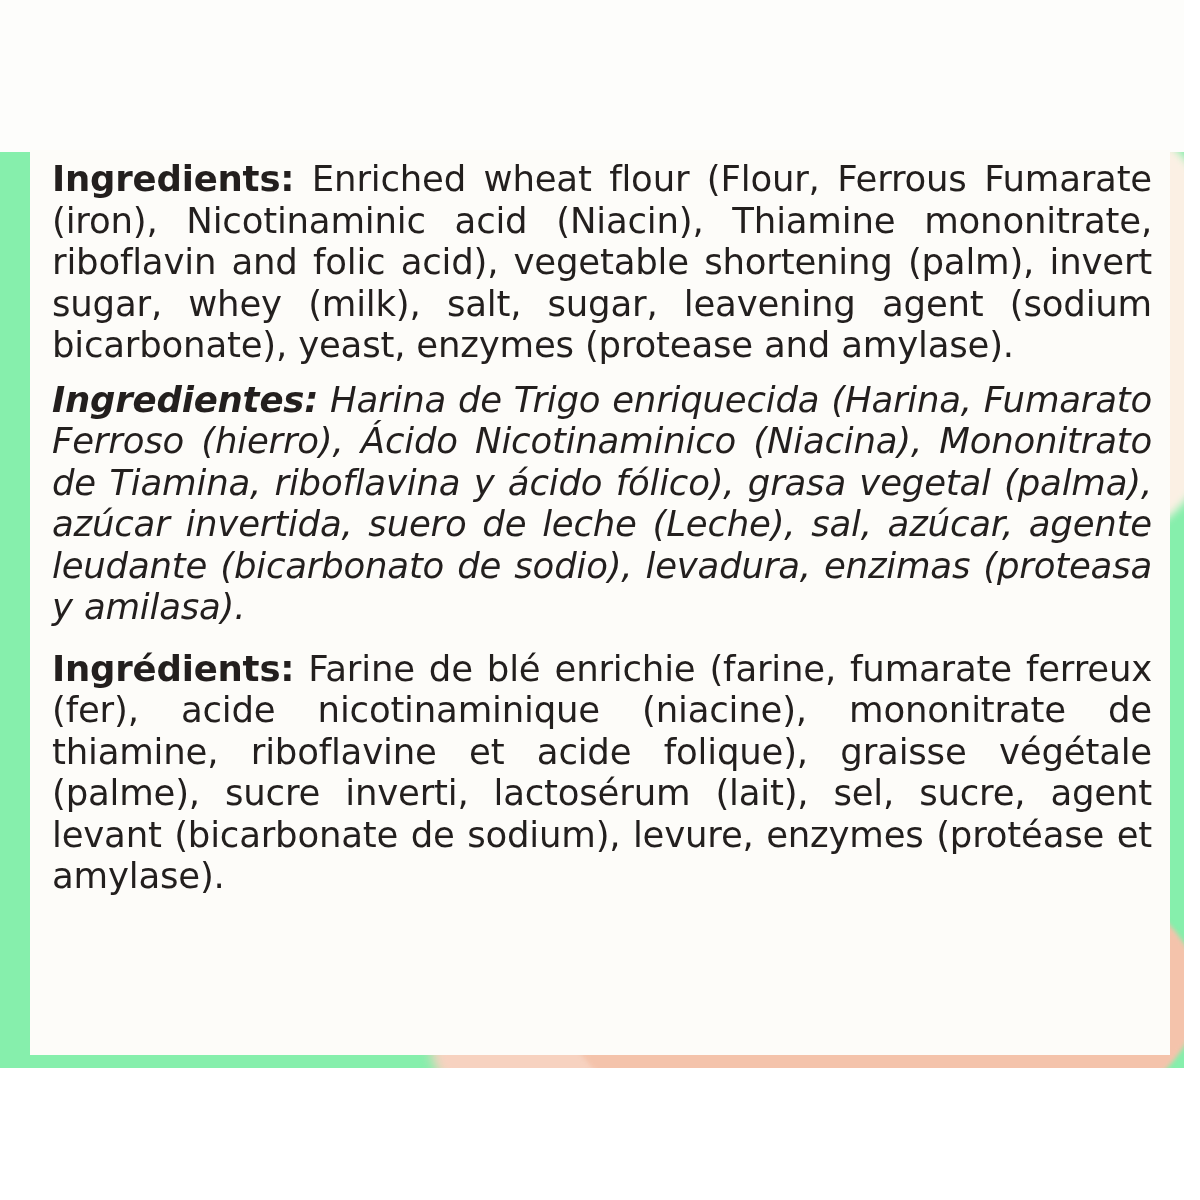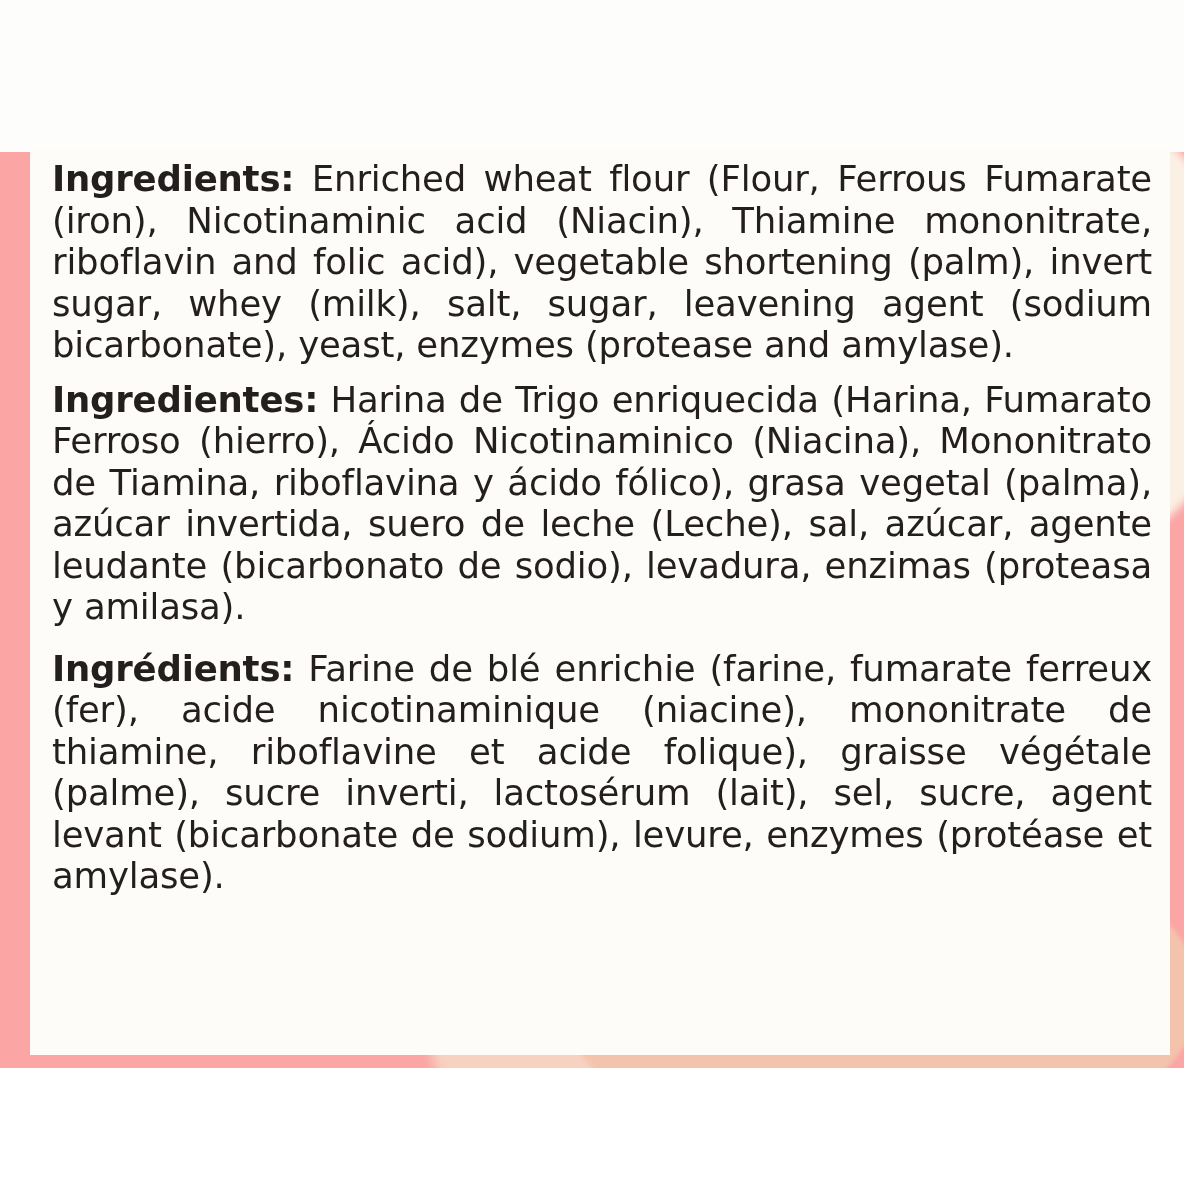--- a/index.html
+++ b/index.html
@@ -10,21 +10,21 @@
     width: 1200px;
     height: 1200px;
     background: #ffffff;
     font-family: "DejaVu Sans", sans-serif;
     overflow: hidden;
   }
   #label {
     position: relative;
     width: 1184px;
     height: 1200px;
-    background: #fca5a5;
+    background: #86efac;
     overflow: hidden;
   }
   
   .blob {
     position: absolute;
     border-radius: 50%;
     pointer-events: none;
   }
   .blob-main {
     left: 560px;
@@ -105,20 +105,21 @@
     letter-spacing: -0.2px;
   }
   .contains .lead {
     font-weight: bold;
   }
   .para-fr {
     margin-top: 20px;
   }
   .para-es {
     margin-top: 6px;
+    font-style: italic;
   }
 </style>
 </head>
 <body>
 
 <div id="label">
 
   <div class="blob blob-edge"></div>
   <div class="blob blob-soft"></div>
   <div class="blob blob-main"></div>

